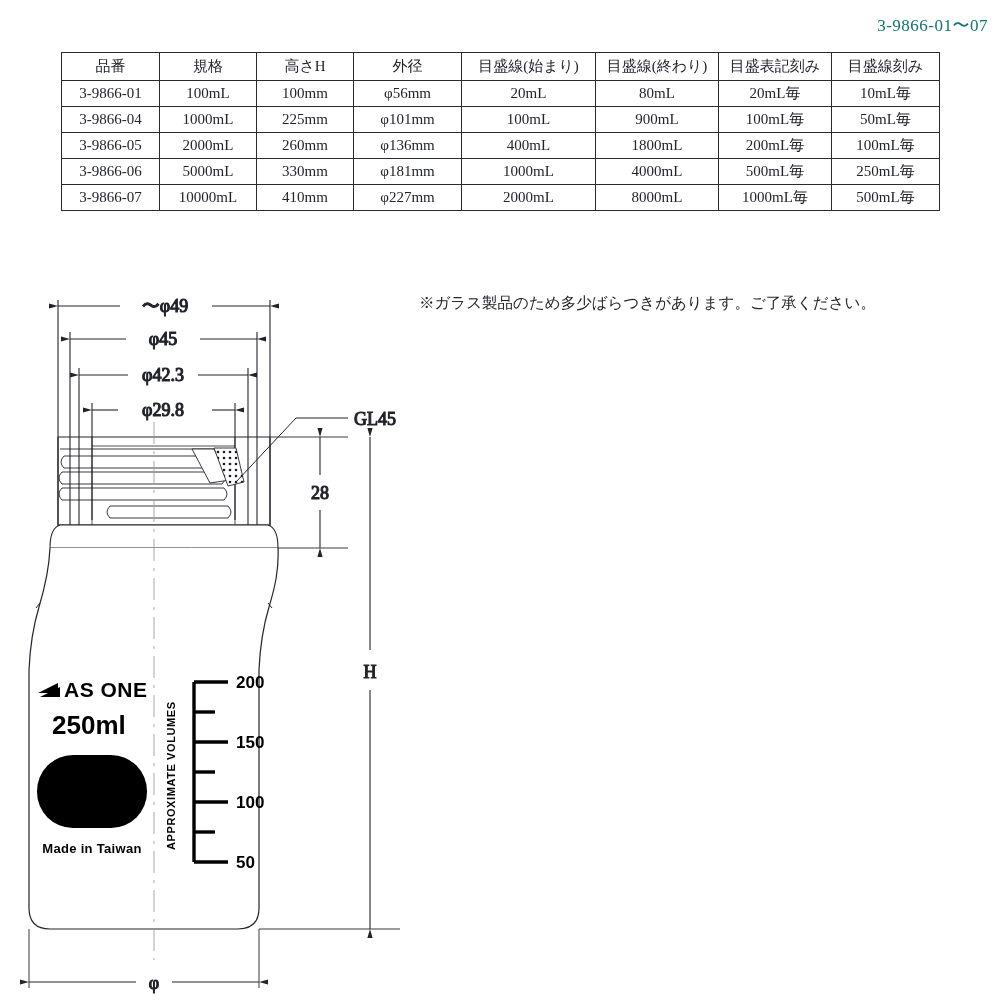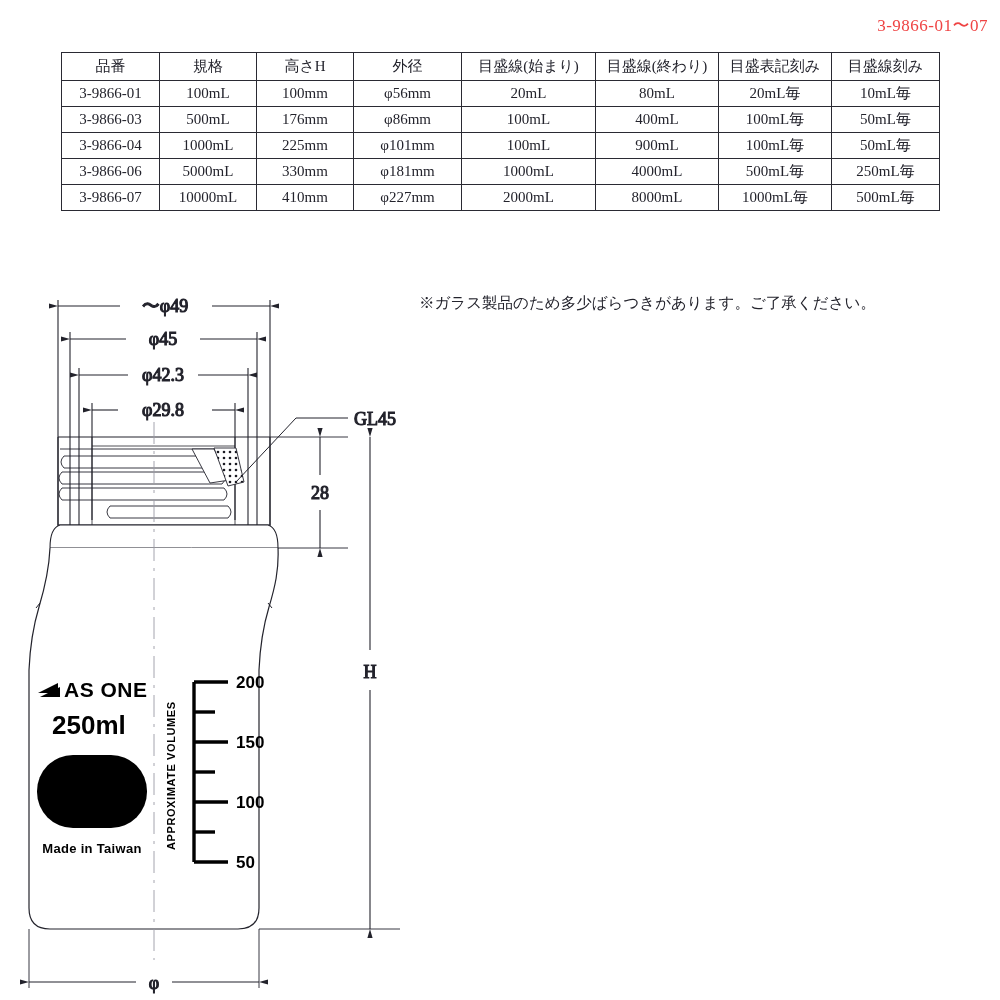--- a/index.html
+++ b/index.html
@@ -16,21 +16,21 @@
     overflow: hidden;
   }
 
   
   #part-code {
     position: absolute;
     right: 12px;
     top: 14px;
     font-size: 17px;
     letter-spacing: 0.5px;
-    color: #ef4444;
+    color: #0f766e;
     font-family: "Liberation Serif", "DejaVu Serif", serif;
   }
 
   
   #spec-table {
     position: absolute;
     left: 61px;
     top: 52px;
     width: 878px;
     border-collapse: collapse;
@@ -152,38 +152,38 @@
       <td>3-9866-01</td>
       <td>100mL</td>
       <td>100mm</td>
       <td>φ56mm</td>
       <td>20mL</td>
       <td>80mL</td>
       <td>20mL毎</td>
       <td>10mL毎</td>
     </tr>
     <tr>
-      <td>3-9866-03</td>
-      <td>500mL</td>
-      <td>176mm</td>
-      <td>φ86mm</td>
-      <td>100mL</td>
-      <td>400mL</td>
-      <td>100mL毎</td>
-      <td>50mL毎</td>
-    </tr>
-    <tr>
       <td>3-9866-04</td>
       <td>1000mL</td>
       <td>225mm</td>
       <td>φ101mm</td>
       <td>100mL</td>
       <td>900mL</td>
       <td>100mL毎</td>
       <td>50mL毎</td>
+    </tr>
+    <tr>
+      <td>3-9866-05</td>
+      <td>2000mL</td>
+      <td>260mm</td>
+      <td>φ136mm</td>
+      <td>400mL</td>
+      <td>1800mL</td>
+      <td>200mL毎</td>
+      <td>100mL毎</td>
     </tr>
     <tr>
       <td>3-9866-06</td>
       <td>5000mL</td>
       <td>330mm</td>
       <td>φ181mm</td>
       <td>1000mL</td>
       <td>4000mL</td>
       <td>500mL毎</td>
       <td>250mL毎</td>

